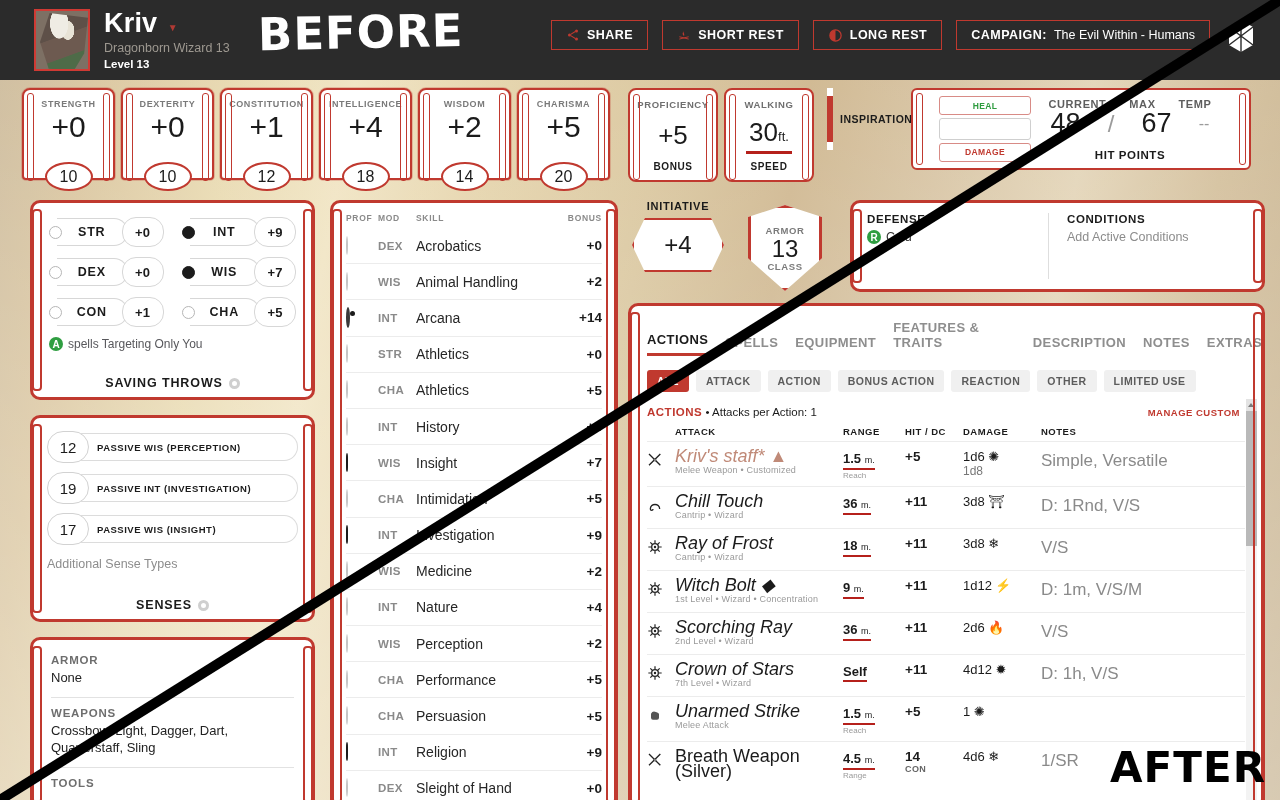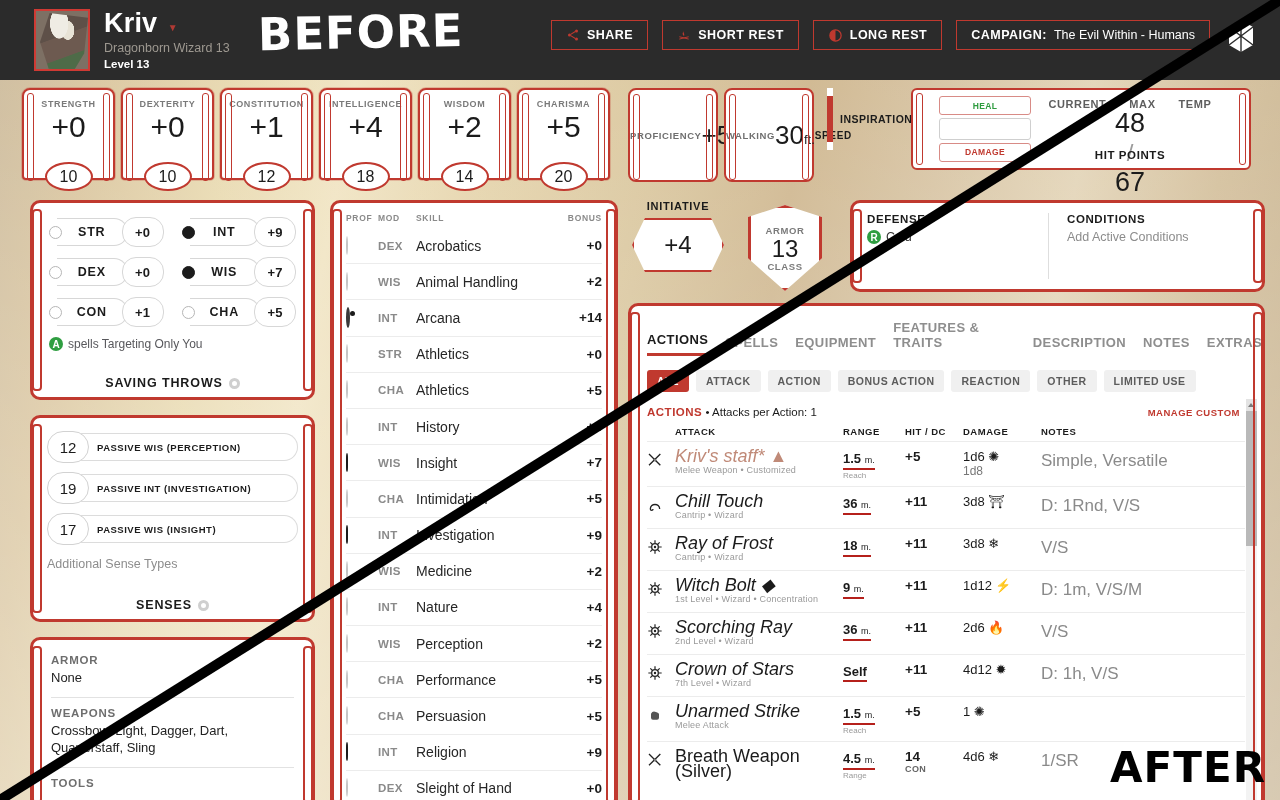--- a/index.html
+++ b/index.html
@@ -75,21 +75,21 @@
   .stat .score {
     position:absolute; left:50%; bottom:-13px; transform:translateX(-50%);
     width:48px; height:29px; border:2px solid #c0392f; border-radius:50%;
     background:#fff; display:flex; align-items:center; justify-content:center;
     font-size:16px; color:#1b1b1b;
   }
 
   .prof-row { position:absolute; left:628px; top:88px; display:flex; gap:6px; align-items:flex-start;}
   .pbox {
     width:90px; height:94px; background:#fff; border:2px solid #c0392f;
-    border-radius:8px; display:flex; flex-direction:row;
+    border-radius:8px; display:flex; flex-direction:column;
     align-items:center; justify-content:space-between; padding:9px 0 8px;
     position:relative;
   }
   .pbox::before,.pbox::after{ content:""; position:absolute; top:4px; width:5px; height:84px;
     border:1px solid #c0392f; border-radius:3px; }
   .pbox::before{left:3px;} .pbox::after{right:3px;}
   .pbox .t { font-size:9.5px; color:#6f6f6f; font-weight:bold; letter-spacing:.6px; }
   .pbox .v { font-size:26px; color:#1b1b1b; }
   .pbox .v small { font-size:13px; }
   .pbox .b { font-size:10px; color:#1b1b1b; font-weight:bold; letter-spacing:.6px; }
@@ -122,21 +122,21 @@
   .hp-btns { width:92px; margin-left:6px; display:flex; flex-direction:column; gap:3px; }
   .hp-btn { height:20px; border:1px solid #d5a6a2; border-radius:3px;
             display:flex; align-items:center; justify-content:center;
             font-size:8.5px; font-weight:bold; letter-spacing:.4px; }
   .hp-heal{ color:#2e9b3f; border-color:#d88b86; }
   .hp-input{ height:22px; border:1px solid #cfcfcf; border-radius:3px; background:#fff; }
   .hp-dmg{ color:#c0392f; border-color:#d88b86; }
   .hp-right{ flex:1; position:relative; }
   .hp-heads{ display:flex; justify-content:space-around; padding:0 6px; margin-top:2px;}
   .hp-heads span{ font-size:11px; font-weight:bold; color:#5e5e5e; letter-spacing:.6px; }
-  .hp-vals{ display:flex; align-items:center; justify-content:space-around; padding:0 6px; margin-top:-2px;flex-direction:column;}
+  .hp-vals{ display:flex; align-items:center; justify-content:space-around; padding:0 6px; margin-top:-2px;}
   .hp-vals .n{ font-size:27px; color:#1b1b1b;}
   .hp-vals .sl{ font-size:24px; color:#9b9b9b;}
   .hp-vals .tmp{ font-size:16px; color:#9b9b9b;}
   .hp-foot{ text-align:center; font-size:11.5px; font-weight:bold; color:#1b1b1b;
             letter-spacing:.6px; position:absolute; bottom:1px; left:0; right:0;}
 
   
   .panel {
     background:#fff; border:3px solid #c0392f; border-radius:10px; position:relative;
   }

